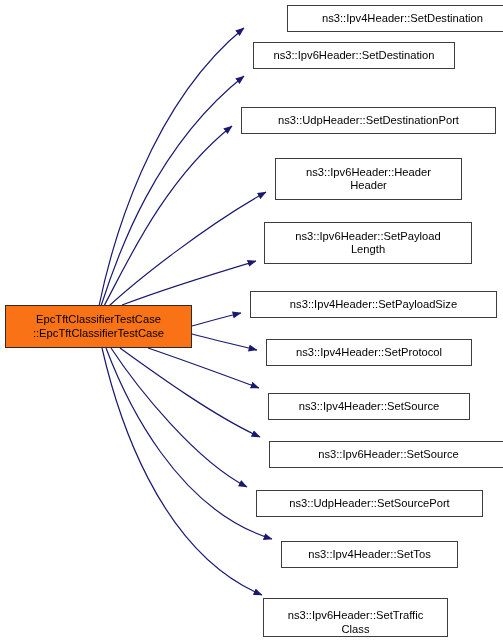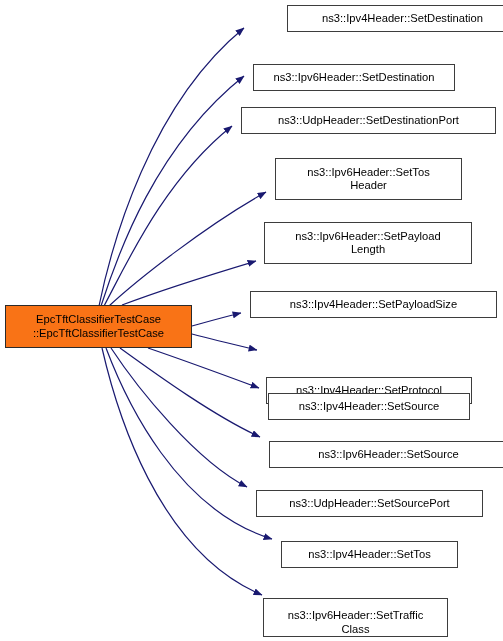--- a/index.html
+++ b/index.html
@@ -72,28 +72,28 @@
         <path d="M120,348 C160,377 216,417 260,437" fill="none" stroke="#191970" stroke-width="1.2" marker-end="url(#arrowhead)"></path>
         <path d="M111,348 C138,389 196,461 247,487" fill="none" stroke="#191970" stroke-width="1.2" marker-end="url(#arrowhead)"></path>
         <path d="M106,348 C126,401 177,510 272,539" fill="none" stroke="#191970" stroke-width="1.2" marker-end="url(#arrowhead)"></path>
         <path d="M102,348 C116,409 157,551 262,595" fill="none" stroke="#191970" stroke-width="1.2" marker-end="url(#arrowhead)"></path>
       </g>
   </svg>
   <div id="nodes">
       <div class="node root" style="left: 5px; top: 305px; width: 187px; height: 43px;"><span class="node-label">EpcTftClassifierTestCase
 ::EpcTftClassifierTestCase</span></div>
       <div class="node" style="left: 253px; top: 5px; width: 231px; height: 27px; margin-left: 34px;"><span class="node-label">ns3::Ipv4Header::SetDestination</span></div>
-      <div class="node" style="left: 253px; top: 64px; width: 202px; height: 27px;"><span class="node-label">ns3::Ipv6Header::SetDestination</span></div>
+      <div class="node" style="left: 253px; top: 42px; width: 202px; height: 27px;"><span class="node-label">ns3::Ipv6Header::SetDestination</span></div>
       <div class="node" style="left: 241px; top: 107px; width: 255px; height: 27px;"><span class="node-label">ns3::UdpHeader::SetDestinationPort</span></div>
-      <div class="node" style="left: 275px; top: 158px; width: 187px; height: 42px;"><span class="node-label">ns3::Ipv6Header::SetTos
+      <div class="node" style="left: 275px; top: 158px; width: 187px; height: 42px;"><span class="node-label">ns3::Ipv6Header::Header
 Header</span></div>
       <div class="node" style="left: 264px; top: 222px; width: 208px; height: 42px;"><span class="node-label">ns3::Ipv6Header::SetPayload
 Length</span></div>
       <div class="node" style="left: 250px; top: 291px; width: 247px; height: 27px;"><span class="node-label">ns3::Ipv4Header::SetPayloadSize</span></div>
-      <div class="node" style="left: 266px; top: 339px; width: 206px; height: 27px; margin-top: 38px;"><span class="node-label">ns3::Ipv4Header::SetProtocol</span></div>
+      <div class="node" style="left: 266px; top: 339px; width: 206px; height: 27px;"><span class="node-label">ns3::Ipv4Header::SetProtocol</span></div>
       <div class="node" style="left: 268px; top: 393px; width: 202px; height: 27px;"><span class="node-label">ns3::Ipv4Header::SetSource</span></div>
       <div class="node" style="left: 269px; top: 441px; width: 239px; height: 27px;"><span class="node-label">ns3::Ipv6Header::SetSource</span></div>
       <div class="node" style="left: 256px; top: 490px; width: 227px; height: 27px;"><span class="node-label">ns3::UdpHeader::SetSourcePort</span></div>
       <div class="node" style="left: 281px; top: 541px; width: 177px; height: 27px;"><span class="node-label">ns3::Ipv4Header::SetTos</span></div>
       <div class="node" style="left: 263px; top: 598px; width: 185px; height: 39px; align-items: flex-end;"><span class="node-label">ns3::Ipv6Header::SetTraffic
 Class</span></div>
     </div>
 </div>
 
 </body></html>

